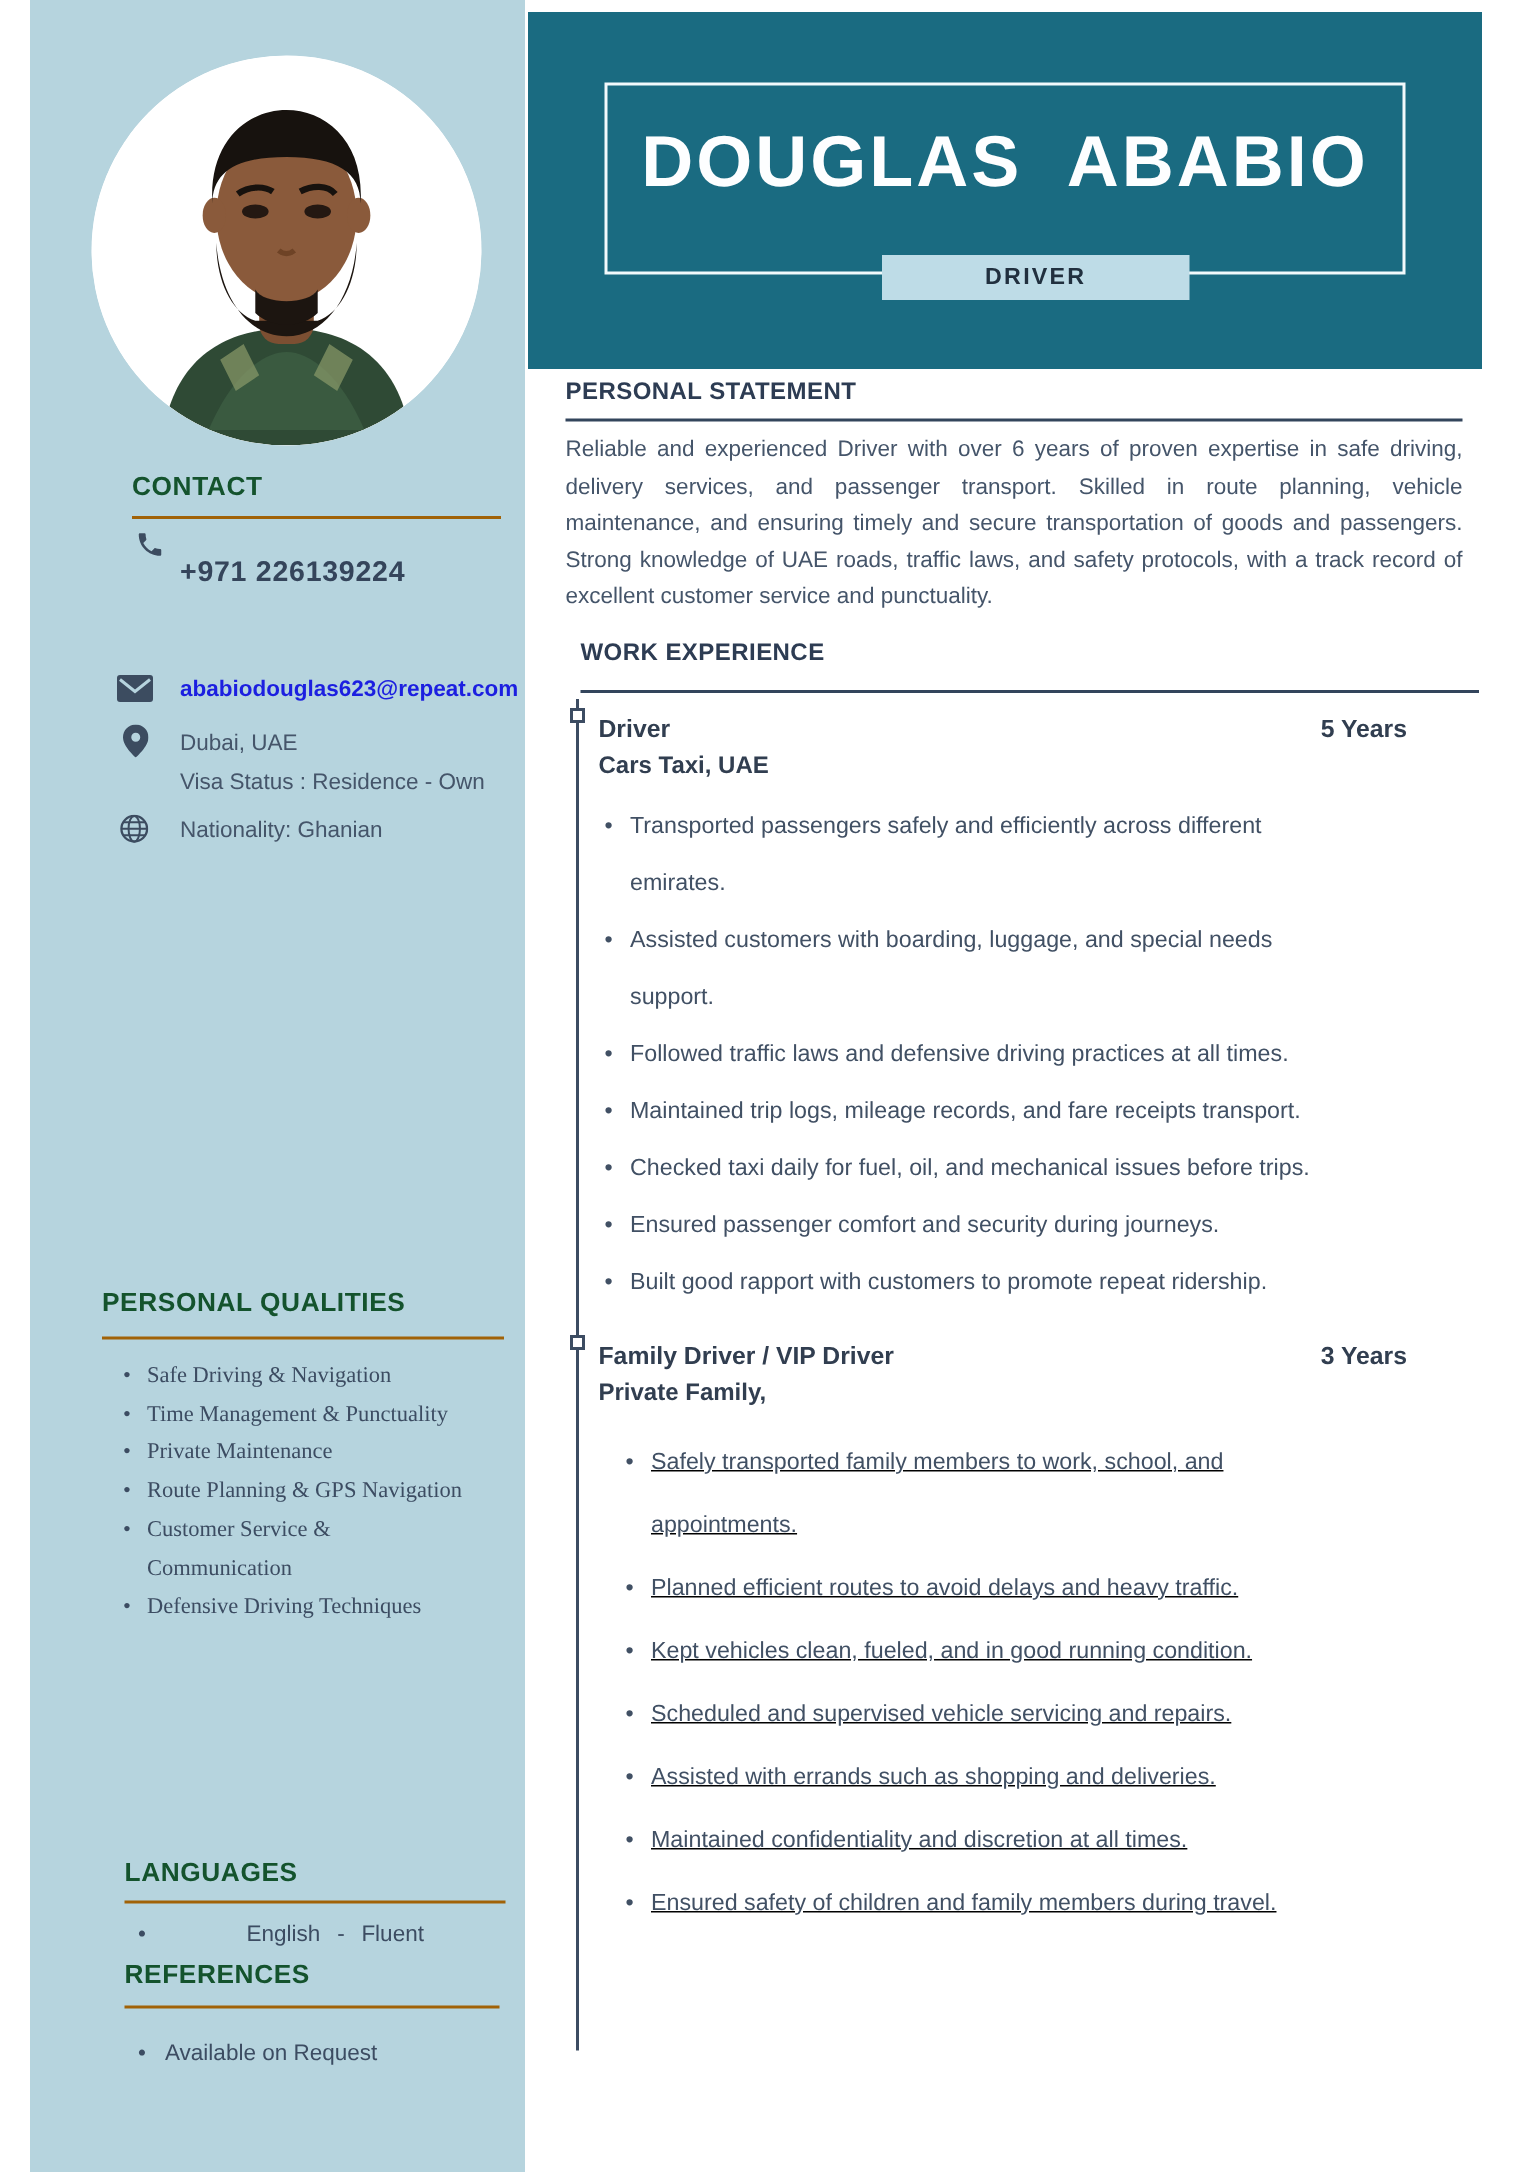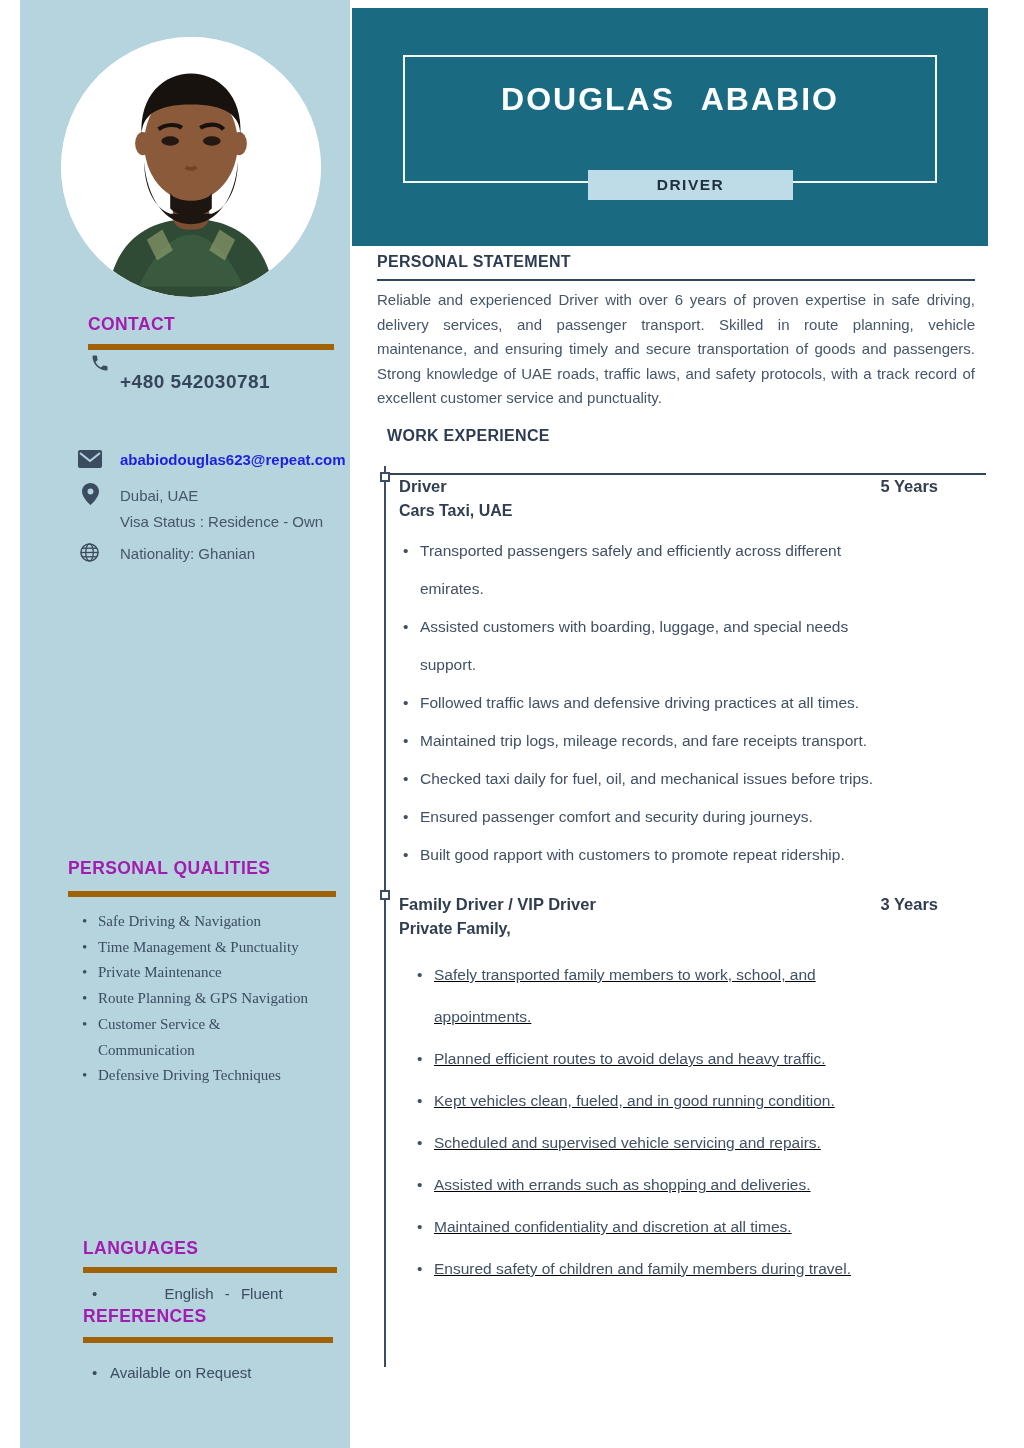--- a/index.html
+++ b/index.html
@@ -4,21 +4,21 @@
 <style>
   * { margin:0; padding:0; box-sizing:border-box; }
   body { background:#ffffff; font-family:"Liberation Sans", sans-serif; }
   .page { position:relative; width:1024px; height:1448px; background:#ffffff; overflow:hidden; margin:0 auto; }
 
   
   .sidebar { position:absolute; left:20px; top:0; width:330px; height:1448px; background:#b6d4de; }
   .avatar { position:absolute; left:41px; top:37px; width:260px; height:260px; border-radius:50%; overflow:hidden; background:#ffffff; }
   .avatar svg { width:100%; height:100%; display:block; }
 
-  .side-heading { font-size:17.5px; font-weight:bold; color:#a21caf; letter-spacing:0.4px; padding-bottom:9px; border-bottom:6px solid #a16207; }
+  .side-heading { font-size:17.5px; font-weight:bold; color:#14532d; letter-spacing:0.4px; padding-bottom:9px; border-bottom:2px solid #a16207; }
 
   .contact { position:absolute; left:58px; top:314px; width:282px; height:290px; }
   .contact .side-heading { margin-left:10px; width:246px; }
   .phone-icon { position:absolute; left:12px; top:39px; width:20px; height:20px; }
   .phone-text { position:absolute; left:42px; top:57px; font-size:19px; font-weight:bold; color:#35455b; letter-spacing:0.5px; }
   .email-icon { position:absolute; left:0px; top:136px; width:24px; height:18px; }
   .email-text { position:absolute; left:42px; top:137px; font-size:15px; font-weight:bold; color:#1c1fe0; }
   .loc-icon { position:absolute; left:4px; top:169px; width:17px; height:22px; }
   .loc-text { position:absolute; left:42px; top:169px; font-size:15px; color:#45556a; line-height:26px; }
   .globe-icon { position:absolute; left:2px; top:229px; width:19px; height:19px; }
@@ -45,31 +45,31 @@
 
   .refs { left:63px; top:1306px; width:250px; }
   .refs .side-heading { padding-bottom:10px; }
   .refs .side-list { margin-top:17px; }
   .refs .side-list li { padding-left:27px; }
   .refs .side-list li::before { left:9px; }
 
   
   .banner { position:absolute; left:352px; top:8px; width:636px; height:238px; background:#1a6b81; }
   .name-frame { position:absolute; left:51px; top:47px; width:534px; height:128px; border:2px solid #f2fafc; }
-  .cand-name { margin-top:24px; text-align:center; color:#fdfeff; font-size:32px; font-weight:bold; letter-spacing:2px; word-spacing:16px; }
+  .cand-name { margin-top:24px; text-align:center; color:#fdfeff; font-size:48px; font-weight:bold; letter-spacing:2px; word-spacing:16px; }
   .role-badge { position:absolute; left:236px; top:162px; width:205px; height:30px; background:#bedce7; color:#21303f;
                 font-size:15.5px; font-weight:bold; letter-spacing:1.5px; display:flex; align-items:center; justify-content:center; z-index:2; }
 
   
   .ps { position:absolute; left:377px; top:253px; width:598px; }
   .main-heading { font-size:16px; font-weight:bold; color:#2d3c53; letter-spacing:0.3px; padding-bottom:8px; border-bottom:2px solid #33455c; }
   .ps p { margin-top:7px; font-size:15px; line-height:24.5px; color:#45556a; text-align:justify; }
 
   .we-heading { position:absolute; left:387px; top:427px; width:599px; font-size:16px; font-weight:bold; color:#2d3c53;
-                letter-spacing:0.3px; padding-bottom:28px; border-bottom:2px solid #33455c; }
+                letter-spacing:0.3px; padding-bottom:15px; border-bottom:2px solid #33455c; }
 
   .tl-line { position:absolute; left:384px; top:466px; width:2px; height:901px; background:#3c4c62; }
   .tl-sq { position:absolute; left:380px; width:10px; height:10px; background:#ffffff; border:2px solid #3c4c62; }
   .tl-sq1 { top:472px; }
   .tl-sq2 { top:890px; }
 
   .job { position:absolute; left:399px; width:539px; }
   .job1 { top:477px; }
   .job2 { top:895px; }
   .job-head { display:flex; justify-content:space-between; font-size:16.5px; font-weight:bold; color:#313e50; }
@@ -115,21 +115,21 @@
           <path d="M48 50 c1.2 1 2.8 1 4 0" stroke="#6e4326" stroke-width="1.4" fill="none"></path>
         </g>
       </svg>
     </div>
 
     <div class="contact section">
       <div class="side-heading">CONTACT</div>
       <svg class="phone-icon" viewBox="0 0 24 24">
         <path class="ic" d="M6.62 10.79c1.44 2.83 3.76 5.14 6.59 6.59l2.2-2.2c.27-.27.67-.36 1.02-.24 1.12.37 2.33.57 3.57.57.55 0 1 .45 1 1V20c0 .55-.45 1-1 1-9.39 0-17-7.61-17-17 0-.55.45-1 1-1h3.5c.55 0 1 .45 1 1 0 1.25.2 2.45.57 3.57.11.35.03.74-.25 1.02l-2.2 2.2z"></path>
       </svg>
-      <div class="phone-text">+480 542030781</div>
+      <div class="phone-text">+971 226139224</div>
       <svg class="email-icon" viewBox="0 0 24 18">
         <rect class="ic" x="0" y="0" width="24" height="18" rx="2"></rect>
         <polyline points="2,3 12,11 22,3" fill="none" stroke="#b6d4de" stroke-width="2"></polyline>
       </svg>
       <a class="email-text">ababiodouglas623@repeat.com</a>
       <svg class="loc-icon" viewBox="0 0 17 22">
         <path class="ic" d="M8.5 0C3.8 0 0 3.8 0 8.5 0 14.9 8.5 22 8.5 22S17 14.9 17 8.5C17 3.8 13.2 0 8.5 0zm0 11.5c-1.7 0-3-1.3-3-3s1.3-3 3-3 3 1.3 3 3-1.3 3-3 3z"></path>
       </svg>
       <div class="loc-text">
         <div>Dubai, UAE</div>

